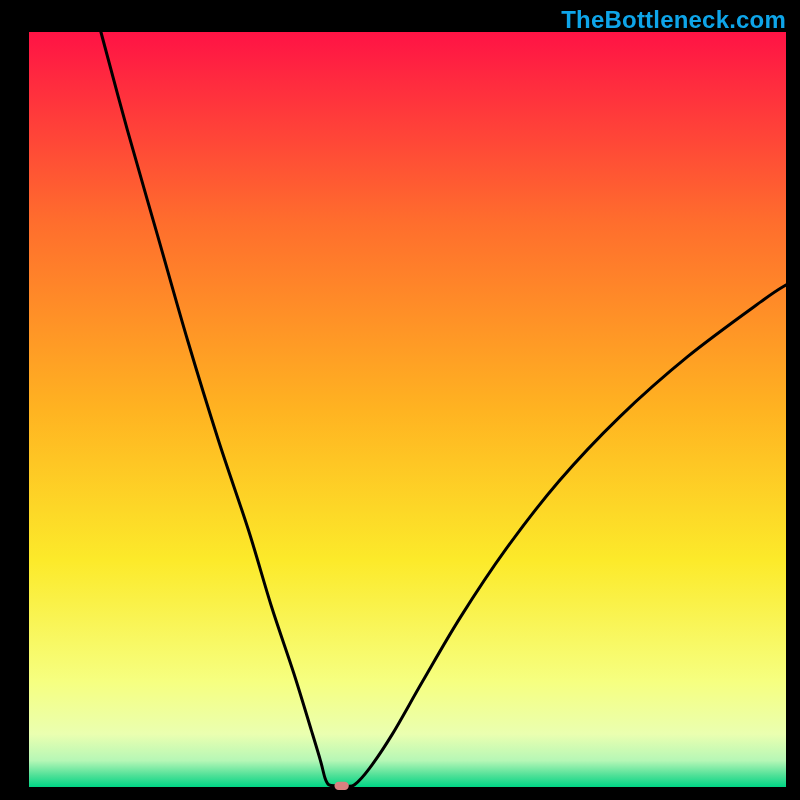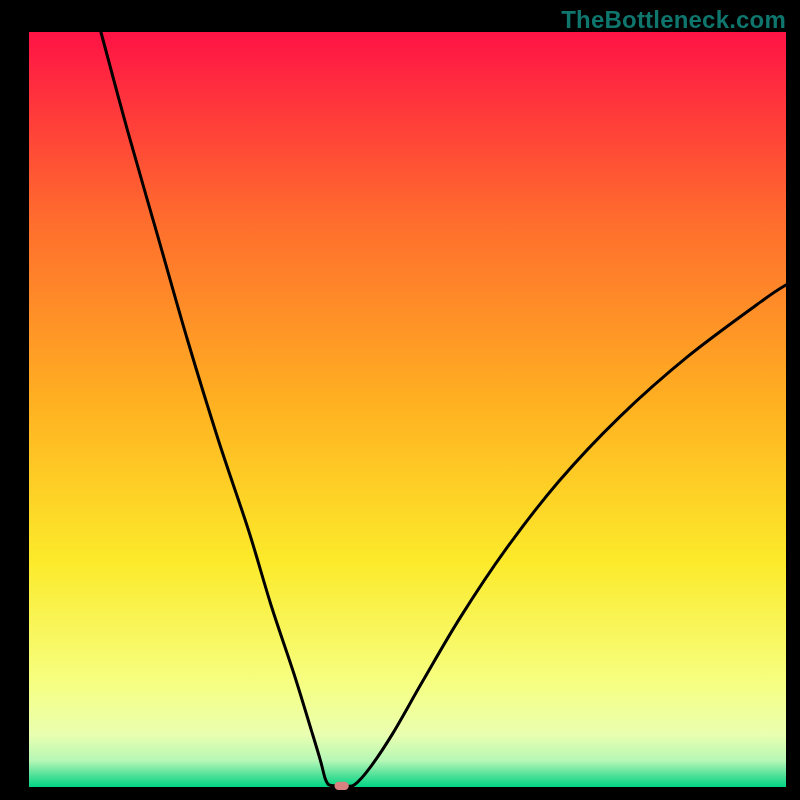--- a/index.html
+++ b/index.html
@@ -18,21 +18,21 @@
     height: 800px;
     background: #000;
   }
   .watermark {
     position: absolute;
     top: 6px;
     right: 14px;
     font-family: Arial, Helvetica, sans-serif;
     font-size: 24px;
     font-weight: 600;
-    color: #0f766e;
+    color: #0ea5e9;
     letter-spacing: 0.2px;
     z-index: 5;
   }
   svg.chart {
     position: absolute;
     left: 0;
     top: 0;
     z-index: 1;
   }
 </style>

